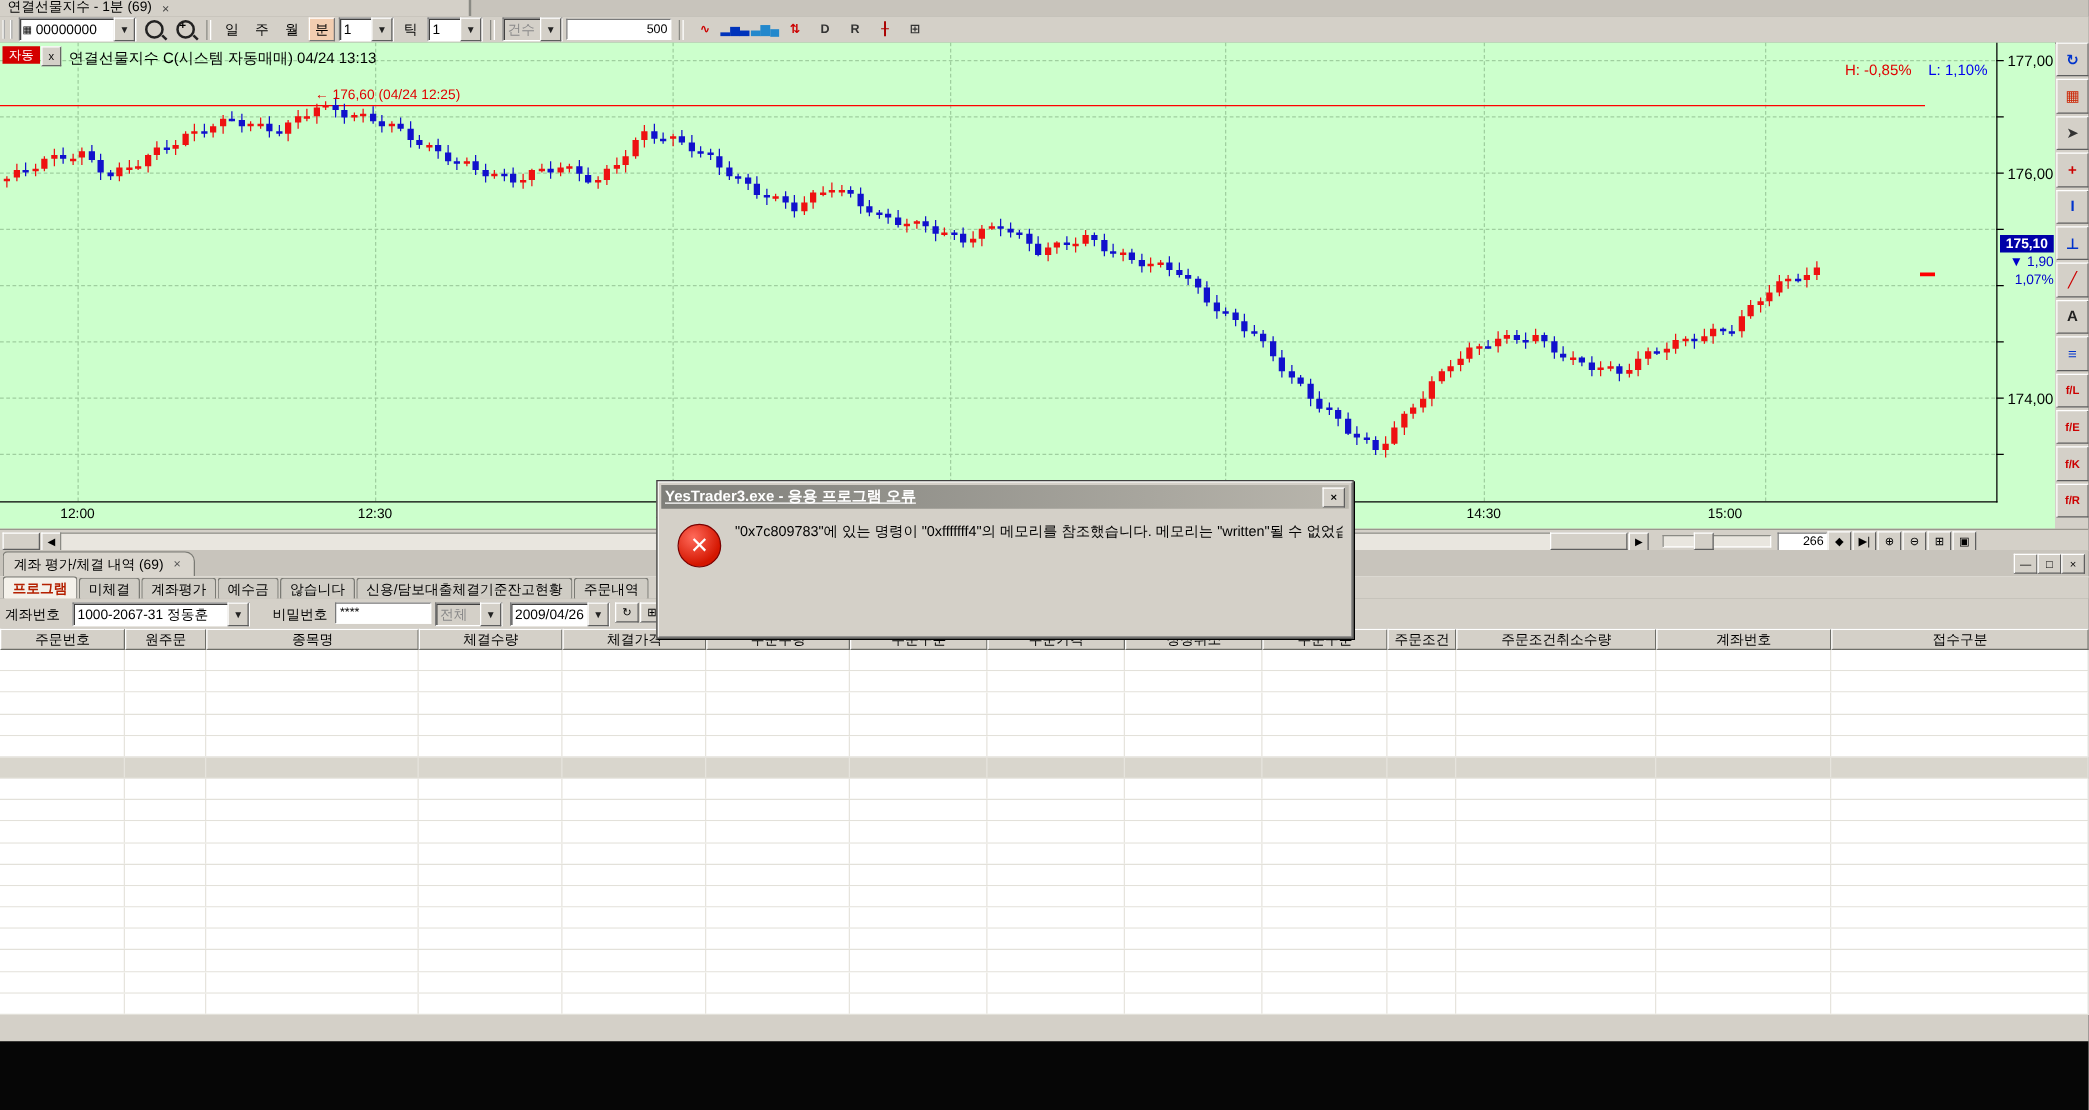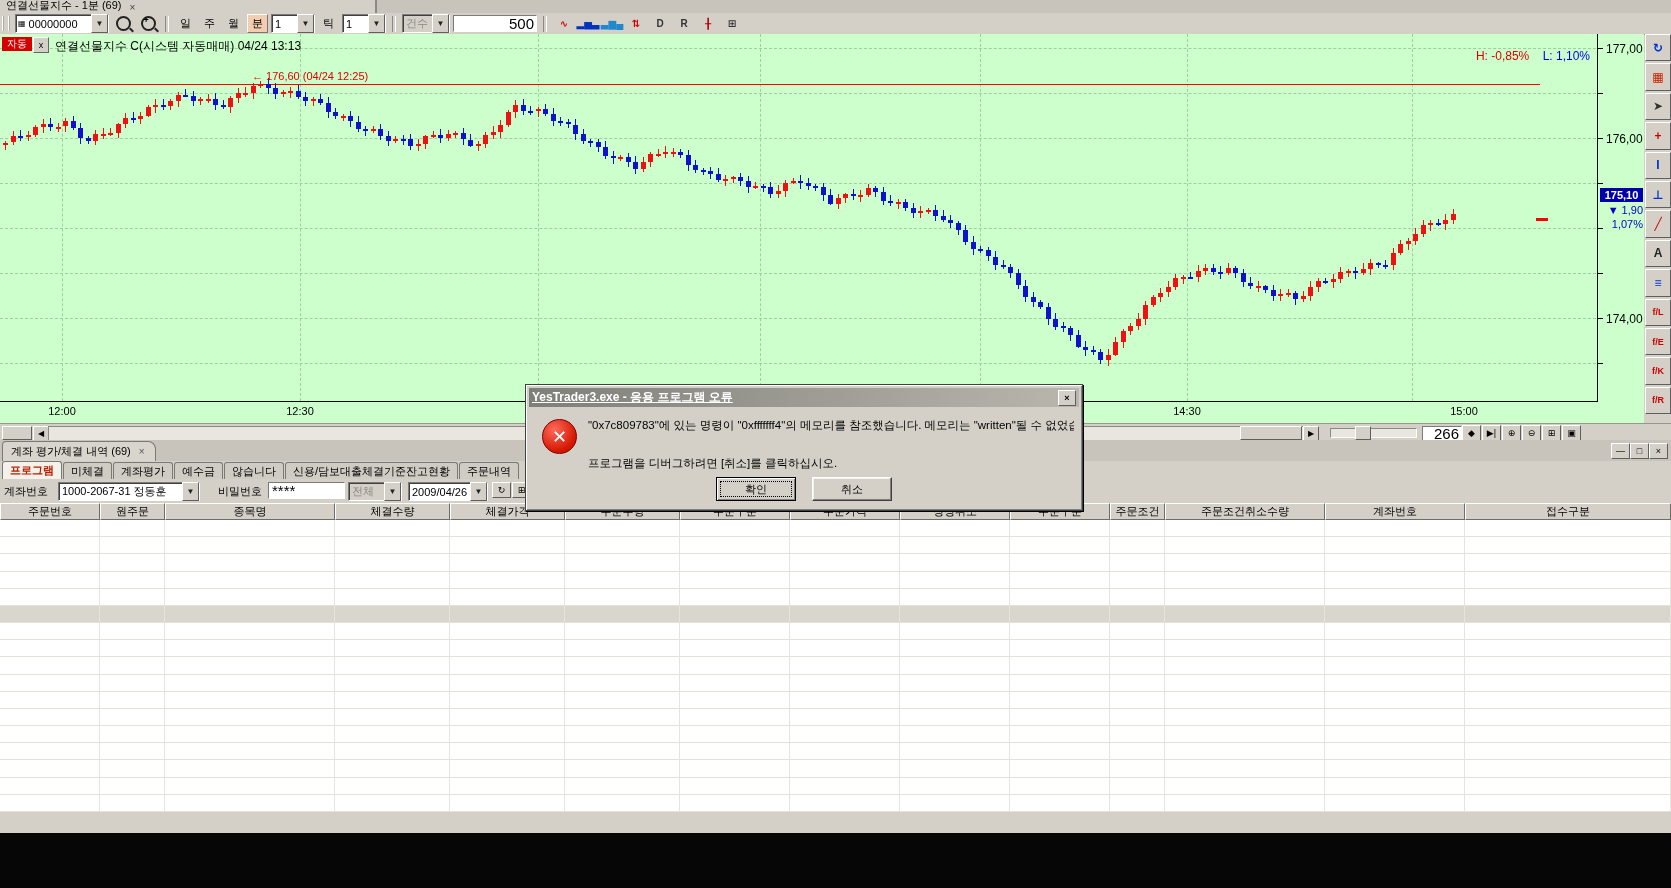--- a/index.html
+++ b/index.html
@@ -55,21 +55,21 @@
   #rtools{left:1645px;top:34px;width:26px;height:380px;display:flex;flex-direction:column;gap:2px;}
   .rbtn{width:24px;height:26px;background:#d4d0c8;border:1px solid;border-color:#fff #5f5f5f #5f5f5f #fff;
         display:flex;align-items:center;justify-content:center;font-size:11px;font-weight:bold;}
   
   #hscroll{left:0;top:423px;width:1671px;height:17px;background:#d4d0c8;border-top:1px solid #9a968e;}
   .sthumb{background:#d4d0c8;border:1px solid;border-color:#fff #5f5f5f #5f5f5f #fff;}
   .sarrow{width:14px;height:13px;font-size:8px;display:flex;align-items:center;justify-content:center;
           background:#d4d0c8;border:1px solid;border-color:#fff #5f5f5f #5f5f5f #fff;}
   .strack{height:13px;border:1px solid;border-color:#8a8a84 #fff #fff #8a8a84;background:#e9e6df;}
   .cntbox{width:36px;height:13px;background:#fff;border:1px solid;border-color:#7a7a7a #fff #fff #7a7a7a;
-          font-size:15px;text-align:right;padding-right:2px;line-height:13px;}
+          font-size:10px;text-align:right;padding-right:2px;line-height:13px;}
   .mbtn{width:17px;height:14px;font-size:9px;display:flex;align-items:center;justify-content:center;
         background:#d4d0c8;border:1px solid;border-color:#fff #5f5f5f #5f5f5f #fff;}
   
   #maintabrow{left:0;top:440px;width:1671px;height:21px;background:#c8c4bc;border-bottom:1px solid #fff;}
   .maintab{position:absolute;left:2px;top:1px;height:19px;background:#d9d5cd;border:1px solid #7a7a74;
            border-bottom:none;border-radius:4px 8px 0 0;display:flex;align-items:center;gap:8px;
            padding:0 10px 0 8px;font-size:11px;white-space:nowrap;}
   .maintab .x{font-size:10px;color:#555;}
   .wbtn{position:absolute;top:3px;width:17px;height:14px;font-size:9px;display:flex;align-items:center;
         justify-content:center;background:#d4d0c8;border:1px solid;border-color:#fff #5f5f5f #5f5f5f #fff;}
@@ -607,21 +607,21 @@
     <div class="pxnow" id="pxnow" style="top: 154px;">175,10</div>
     <div class="pxchg" id="pxchg1" style="top: 170px;">▼ 1,90</div>
     <div class="pxchg" id="pxchg2" style="top: 184px;">1,07%</div>
     <div class="lastdash" id="lastdash" style="left: 1536px; top: 184px;"></div>
   <div class="xlab" style="left: 62px;">12:00</div>
       <div class="xlab" style="left: 300px;">12:30</div>
       <div class="xlab" style="left: 538px;">13:00</div>
       <div class="xlab" style="left: 760px;">13:30</div>
       <div class="xlab" style="left: 980px;">14:00</div>
       <div class="xlab" style="left: 1187px;">14:30</div>
-      <div class="xlab" style="left: 1464px;">15:00</div>
+      <div class="xlab" style="left: 1380px;">15:00</div>
       <div class="ytick" style="top: 329px;"></div>
       <div class="ytick" style="top: 284px;"></div>
       <div class="ytick" style="top: 239px;"></div>
       <div class="ytick" style="top: 194px;"></div>
       <div class="ytick" style="top: 149px;"></div>
       <div class="ytick" style="top: 104px;"></div>
       <div class="ytick" style="top: 59px;"></div>
       <div class="ytick" style="top: 14px;"></div>
       <div class="ylab" style="top: 14px;">177,00</div>
       <div class="ylab" style="top: 104px;">176,00</div>
@@ -1040,20 +1040,15 @@
 
   <div class="abs" id="dlg">
     <div class="tbarD">
       <span class="ttl">YesTrader3.exe - 응용 프로그램 오류</span>
       <span class="dclose">×</span>
     </div>
     <div class="erricon">
         <span>✕</span>
       </div>
     <div class="dmsg" style="top:33px;">"0x7c809783"에 있는 명령이 "0xfffffff4"의 메모리를 참조했습니다. 메모리는 "written"될 수 없었습니다.</div>
-    <div class="dmsg" style="top:71px;">프로그램을 디버그하려면 [취소]를 클릭하십시오.</div>
-    <div class="dbtns">
-      <div class="dbtn def">확인</div>
-      <div class="dbtn">취소</div>
-    </div>
   </div>
 
 </div>
 
 </body></html>

